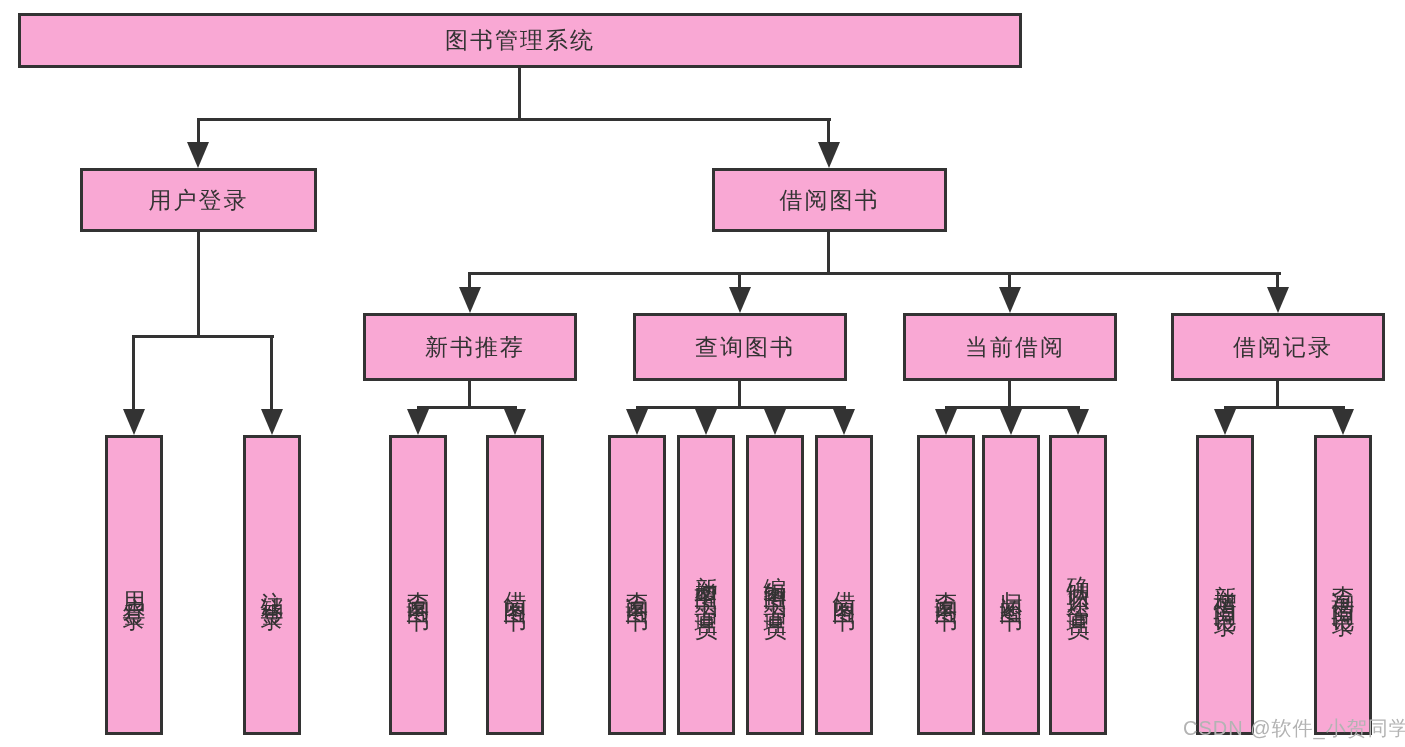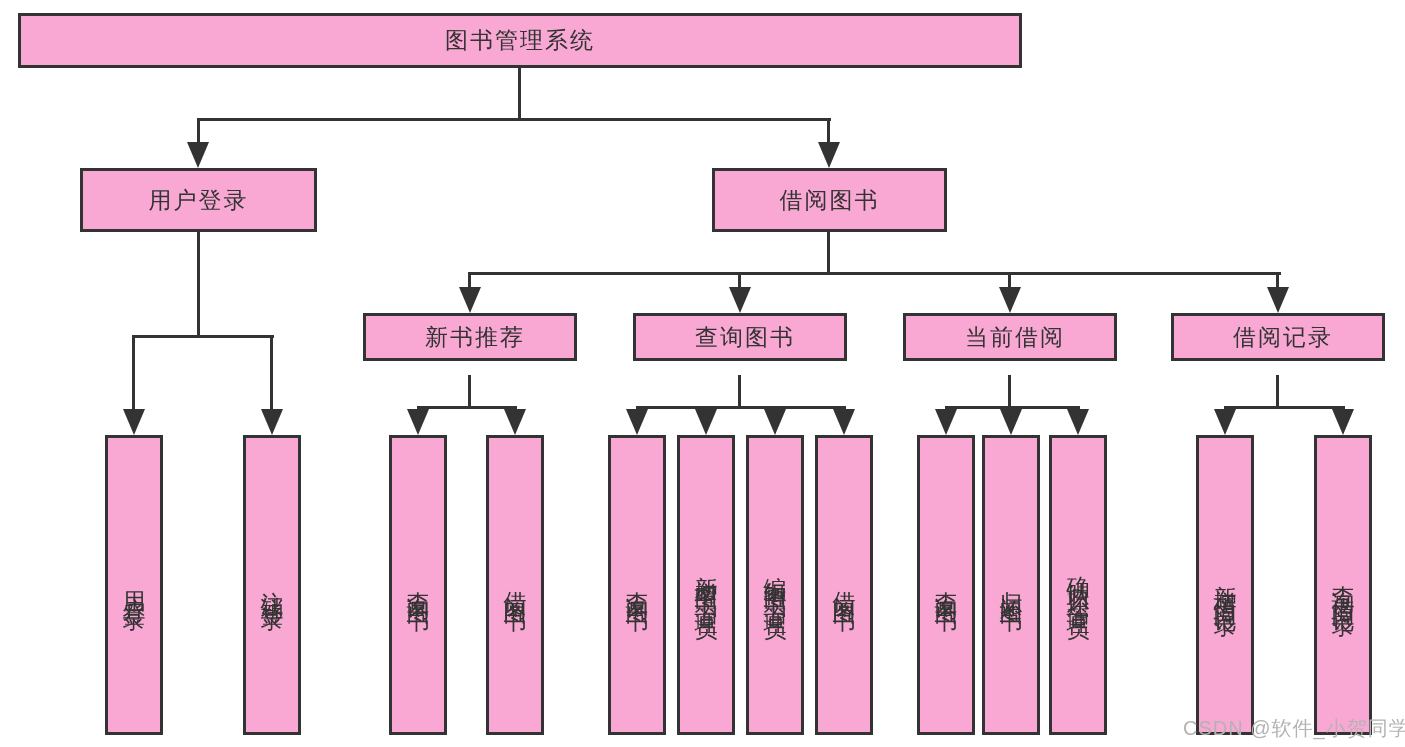--- a/index.html
+++ b/index.html
@@ -15,21 +15,21 @@
 
   
   .node{
     position:absolute;background:#f9a8d4;border:3px solid var(--line);
     display:flex;align-items:center;justify-content:center;
     color:var(--text);z-index:2;
   }
   .node.h{font-size:23px;letter-spacing:2px;}
   .root{left:18px;top:13px;width:1004px;height:55px;}
   .lvl2{top:168px;height:64px;}
-  .lvl3{top:313px;height:48px;padding-left:10px;}
+  .lvl3{top:313px;height:68px;padding-left:10px;}
   .leaf{top:435px;height:300px;width:58px;}
   .leaf .vtext{
     writing-mode:vertical-rl;
     font-size:23px;letter-spacing:6px;line-height:1;
     color:var(--text);white-space:nowrap;
   }
 
   
   .vl{position:absolute;width:3px;background:var(--line);z-index:1;}
   .hl{position:absolute;height:3px;background:var(--line);z-index:1;}

